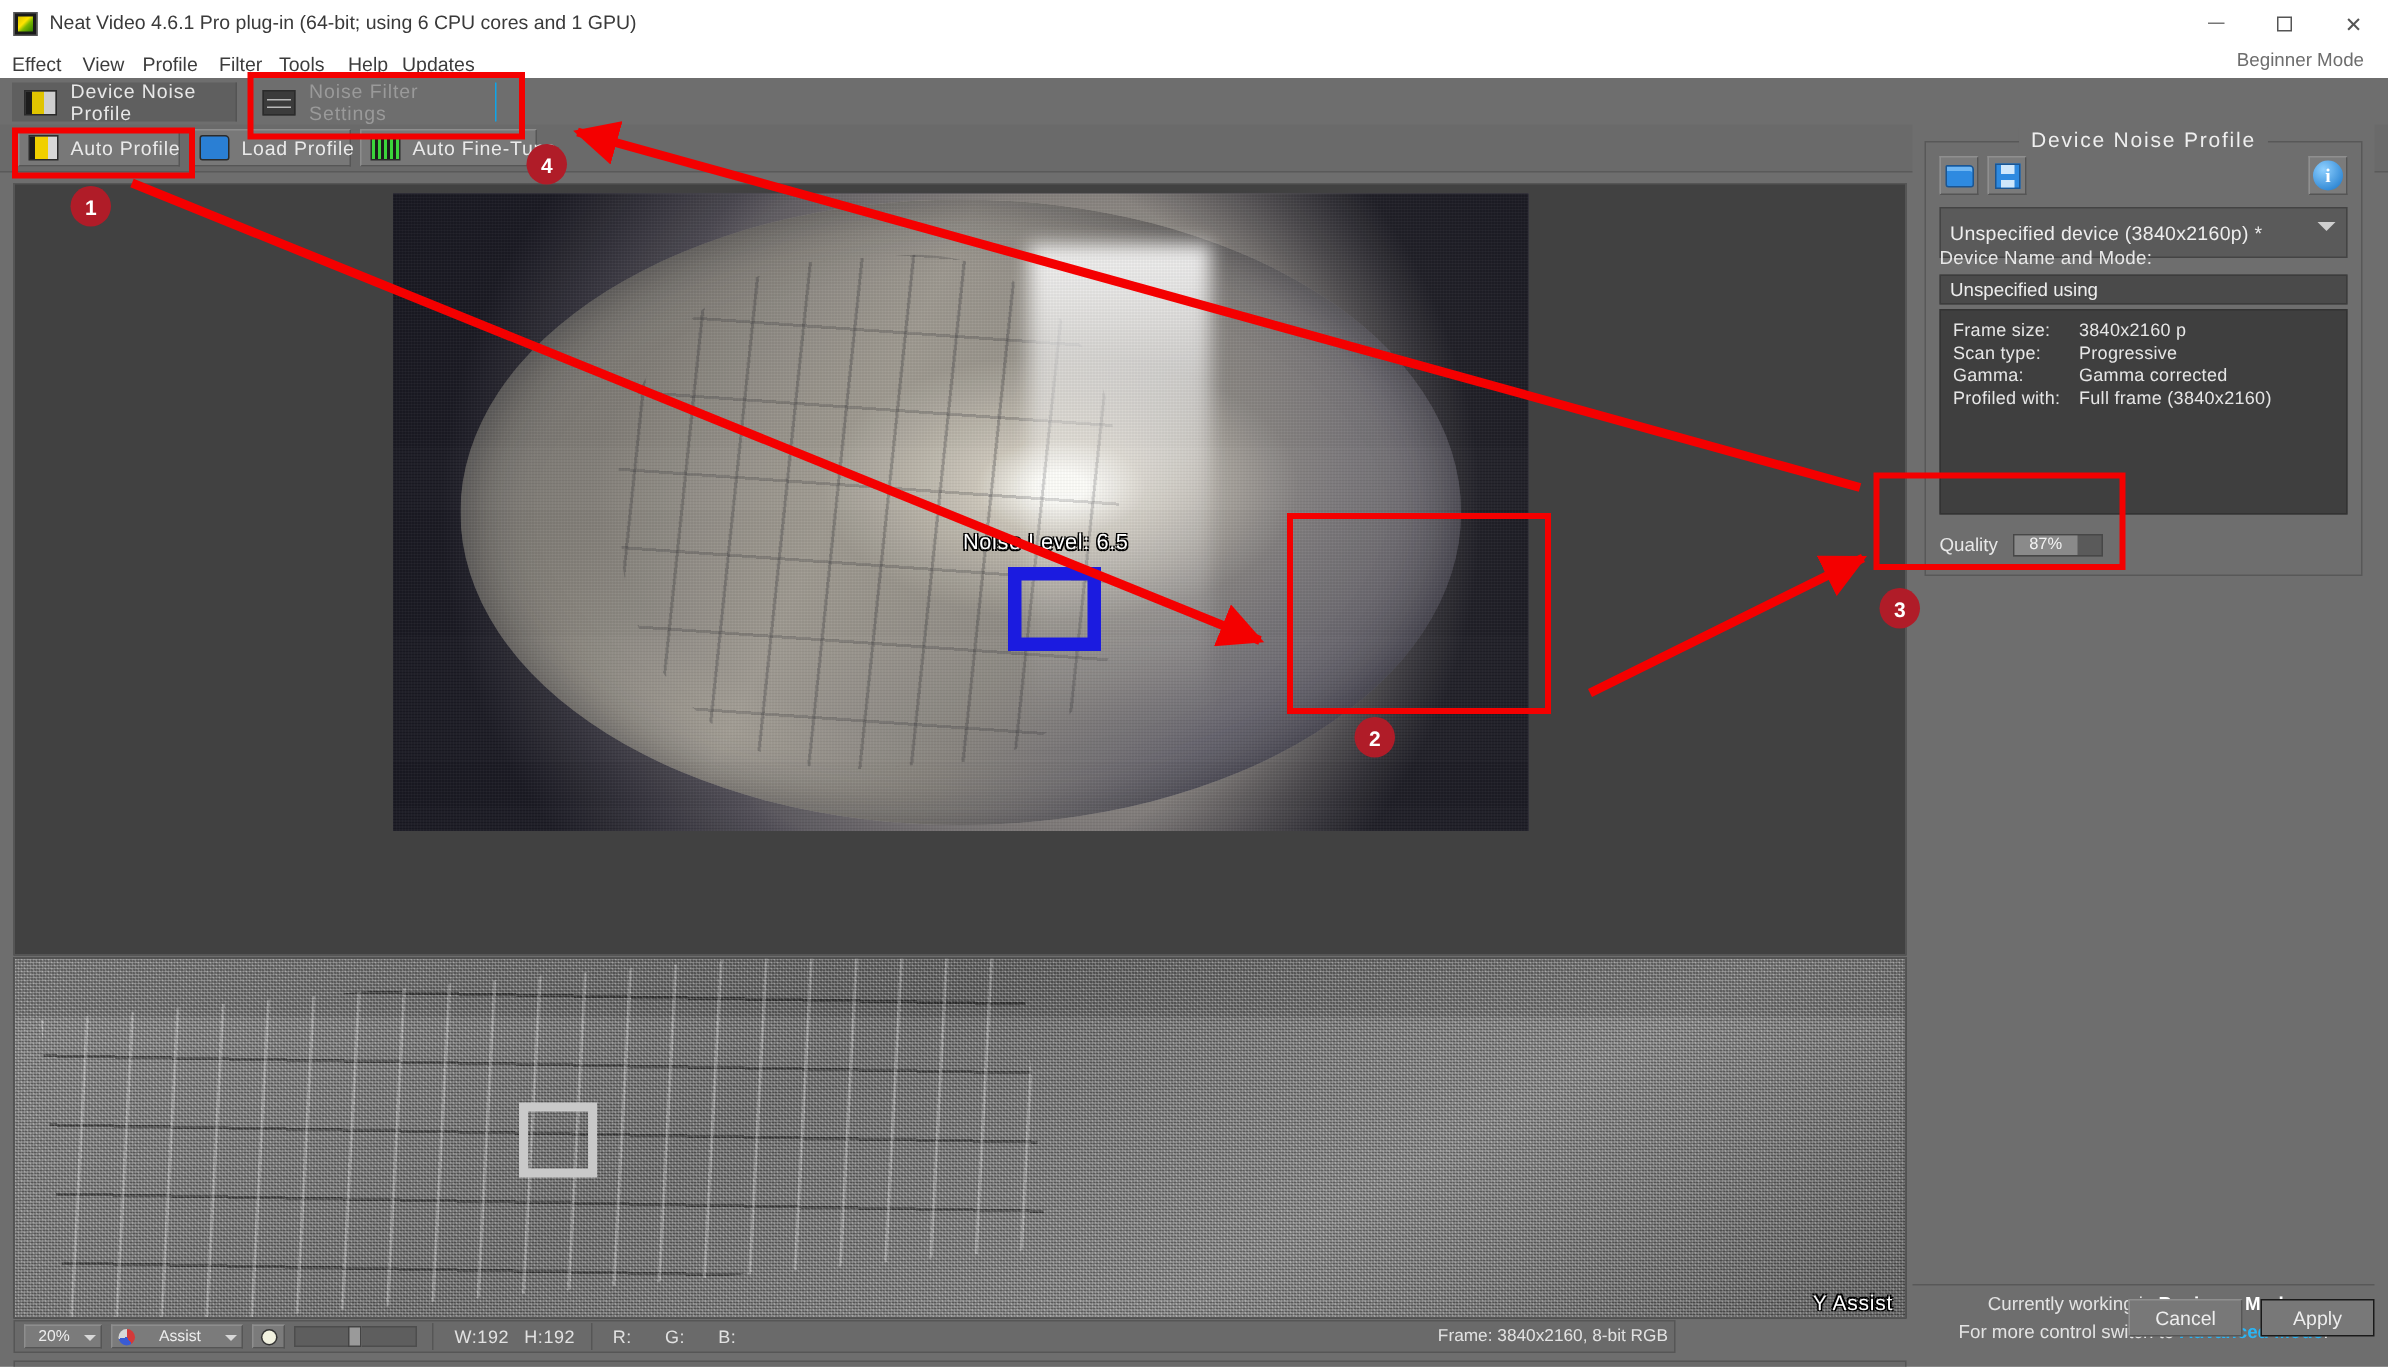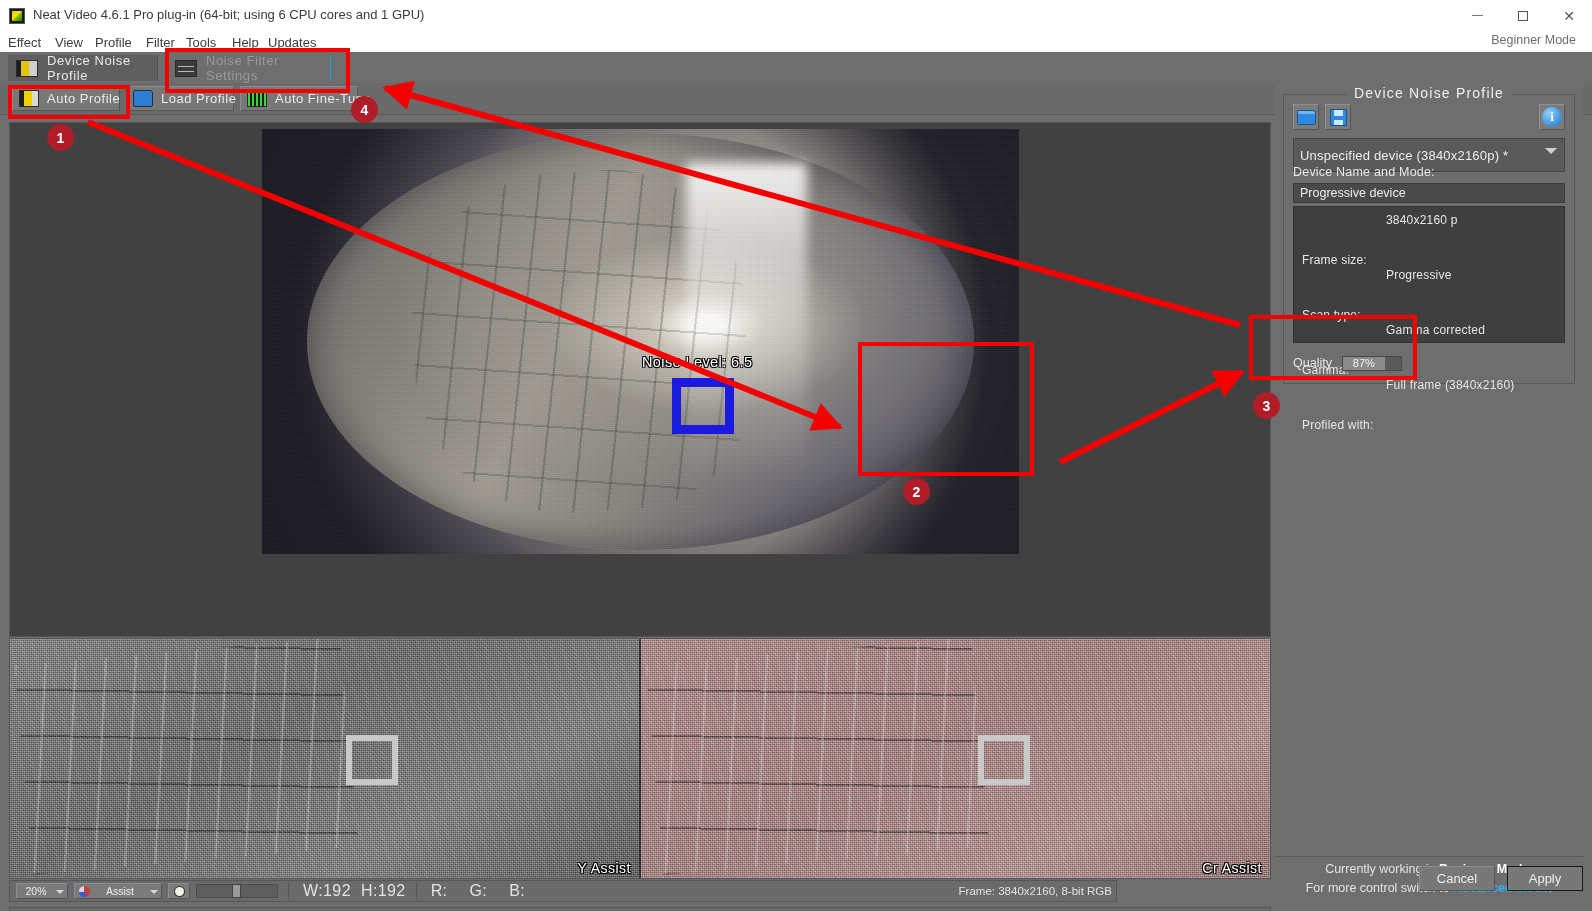--- a/index.html
+++ b/index.html
@@ -250,21 +250,21 @@
     background: conic-gradient(#d43a3a 0 40%, #3a5bd4 40% 72%, #d8d8d8 72% 100%);
   }
   .sb-sun { width: 22px; }
   .sb-sun .s { width: 9px; height: 9px; border-radius: 50%; background: #f2f2e0; box-shadow: 0 0 0 1px #333; }
   .sb-slider {
     width: 82px; height: 14px; margin-left: 6px;
     background: #5e5e5e; border: 1px solid #4d4d4d; box-sizing: border-box;
     position: relative;
   }
   .sb-slider .knob { position: absolute; left: 44%; top: -1px; width: 9px; height: 14px; background: #9a9a9a; border: 1px solid #444; box-sizing: border-box; }
-  .sb-text { color: #e2e2e2; font-size: 16px; margin-left: 14px; white-space: nowrap; letter-spacing: .4px; }
+  .sb-text { color: #e2e2e2; font-size: 12px; margin-left: 14px; white-space: nowrap; letter-spacing: .4px; }
   .sb-sep { width: 1px; height: 18px; background: #565656; margin-left: 10px; }
   .sb-frame {
     position: absolute; right: 4px;
     color: #e2e2e2; font-size: 11.5px; white-space: nowrap;
   }
 
   
   .filmstrip {
     position: absolute; left: 9px; top: 855px; width: 1262px; height: 48px;
     background: #6a6a6a;
@@ -325,21 +325,21 @@
     background: #4a4a4a; border: 1px solid #3c3c3c; box-sizing: border-box;
     display:flex; align-items:center; padding: 0 6px;
     color:#ededed; font-size: 12.5px;
   }
   .infobox {
     position: absolute; left: 9px; top: 111px; width: 272px; height: 137px;
     background: #3f3f3f; border: 1px solid #333; box-sizing: border-box;
     padding: 6px 8px;
   }
   .inforow { display:flex; font-size: 12px; color: #e6e6e6; line-height: 15px; letter-spacing: .2px; }
-  .inforow .k { width: 84px; flex: none; margin-top: 40px; }
+  .inforow .k { width: 84px; flex: none; }
   .quality-row {
     position: absolute; left: 9px; bottom: 10px; width: 272px; height: 20px;
     display: flex; align-items: center;
   }
   .quality-label { color: #e8e8e8; font-size: 12.5px; margin-right: 10px; }
   .quality-track {
     width: 60px; height: 15px; background: #5a5a5a;
     border: 1px solid #474747; box-sizing: border-box; position: relative;
   }
   .quality-fill {
@@ -452,26 +452,20 @@
       <div class="noise-box"></div>
     </div>
 
     <div class="assists">
       <div class="assist assist-y">
         <div class="shapes"></div>
         <div class="grain"></div>
         <div class="assist-marker" style="left:336px"></div>
         <div class="assist-label">Y Assist</div>
       </div>
-      <div class="assist assist-cr">
-        <div class="shapes"></div>
-        <div class="grain"></div>
-        <div class="assist-marker" style="left:337px"></div>
-        <div class="assist-label">Cr Assist</div>
-      </div>
     </div>
 
     <div class="statusbar">
       <div class="sb-ctl sb-zoom">
         <span>20%</span>
       </div>
       <div class="sb-ctl sb-assist">
         <span class="pie"></span>
         <span>Assist</span>
       </div>
@@ -519,21 +513,21 @@
           <span class="ic-info">i</span>
         </div>
 
         <div class="combo">
           <span>Unspecified device (3840x2160p) *</span>
           <span class="caret"></span>
         </div>
 
         <div class="fld-label">Device Name and Mode:</div>
         <div class="devname">
-          <span>Progressive device</span>
+          <span>Unspecified using</span>
         </div>
 
         <div class="infobox">
           <div class="inforow">
             <span class="k">Frame size:</span>
             <span>3840x2160 p</span>
           </div>
           <div class="inforow">
             <span class="k">Scan type:</span>
             <span>Progressive</span>

